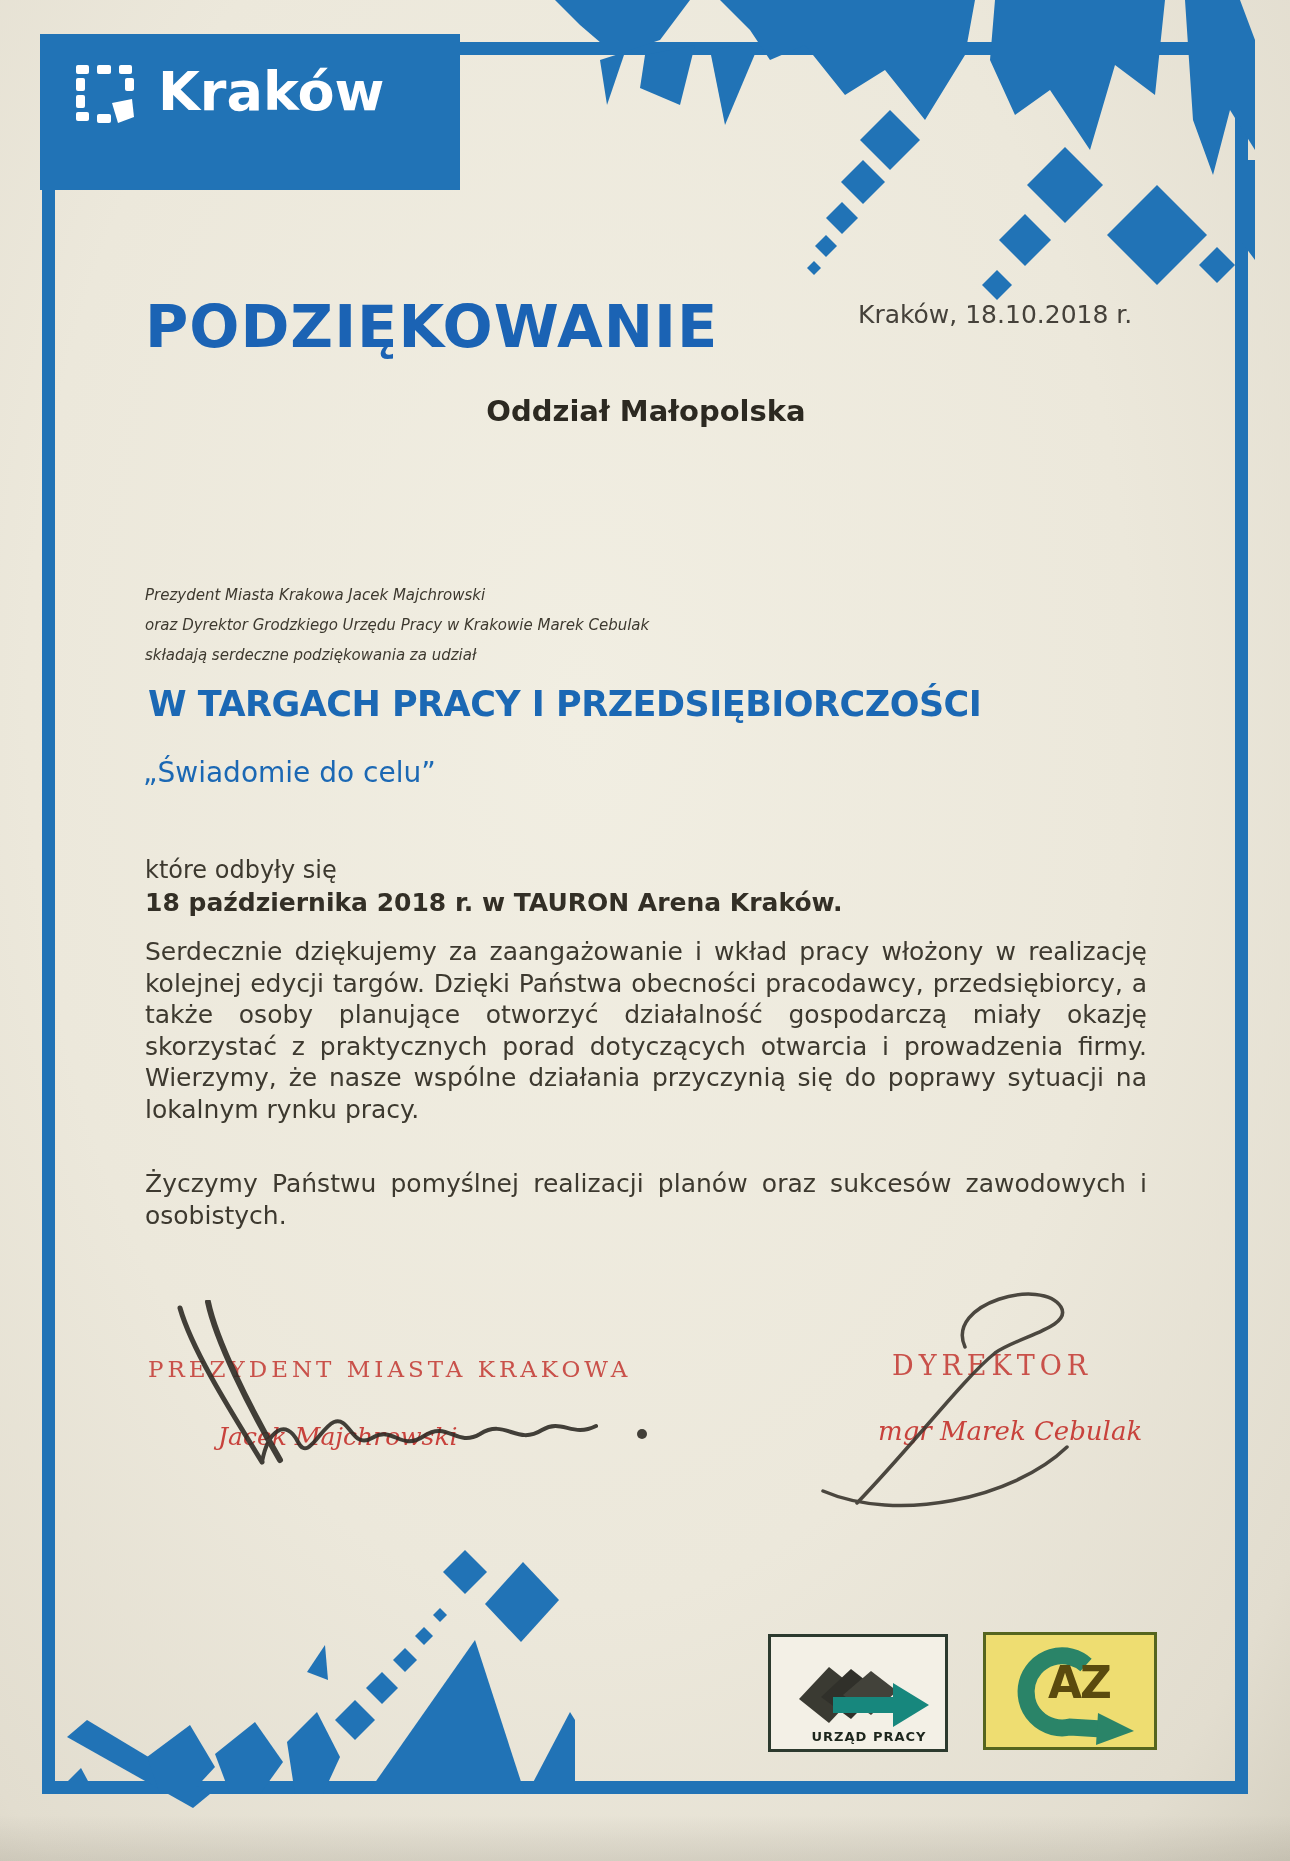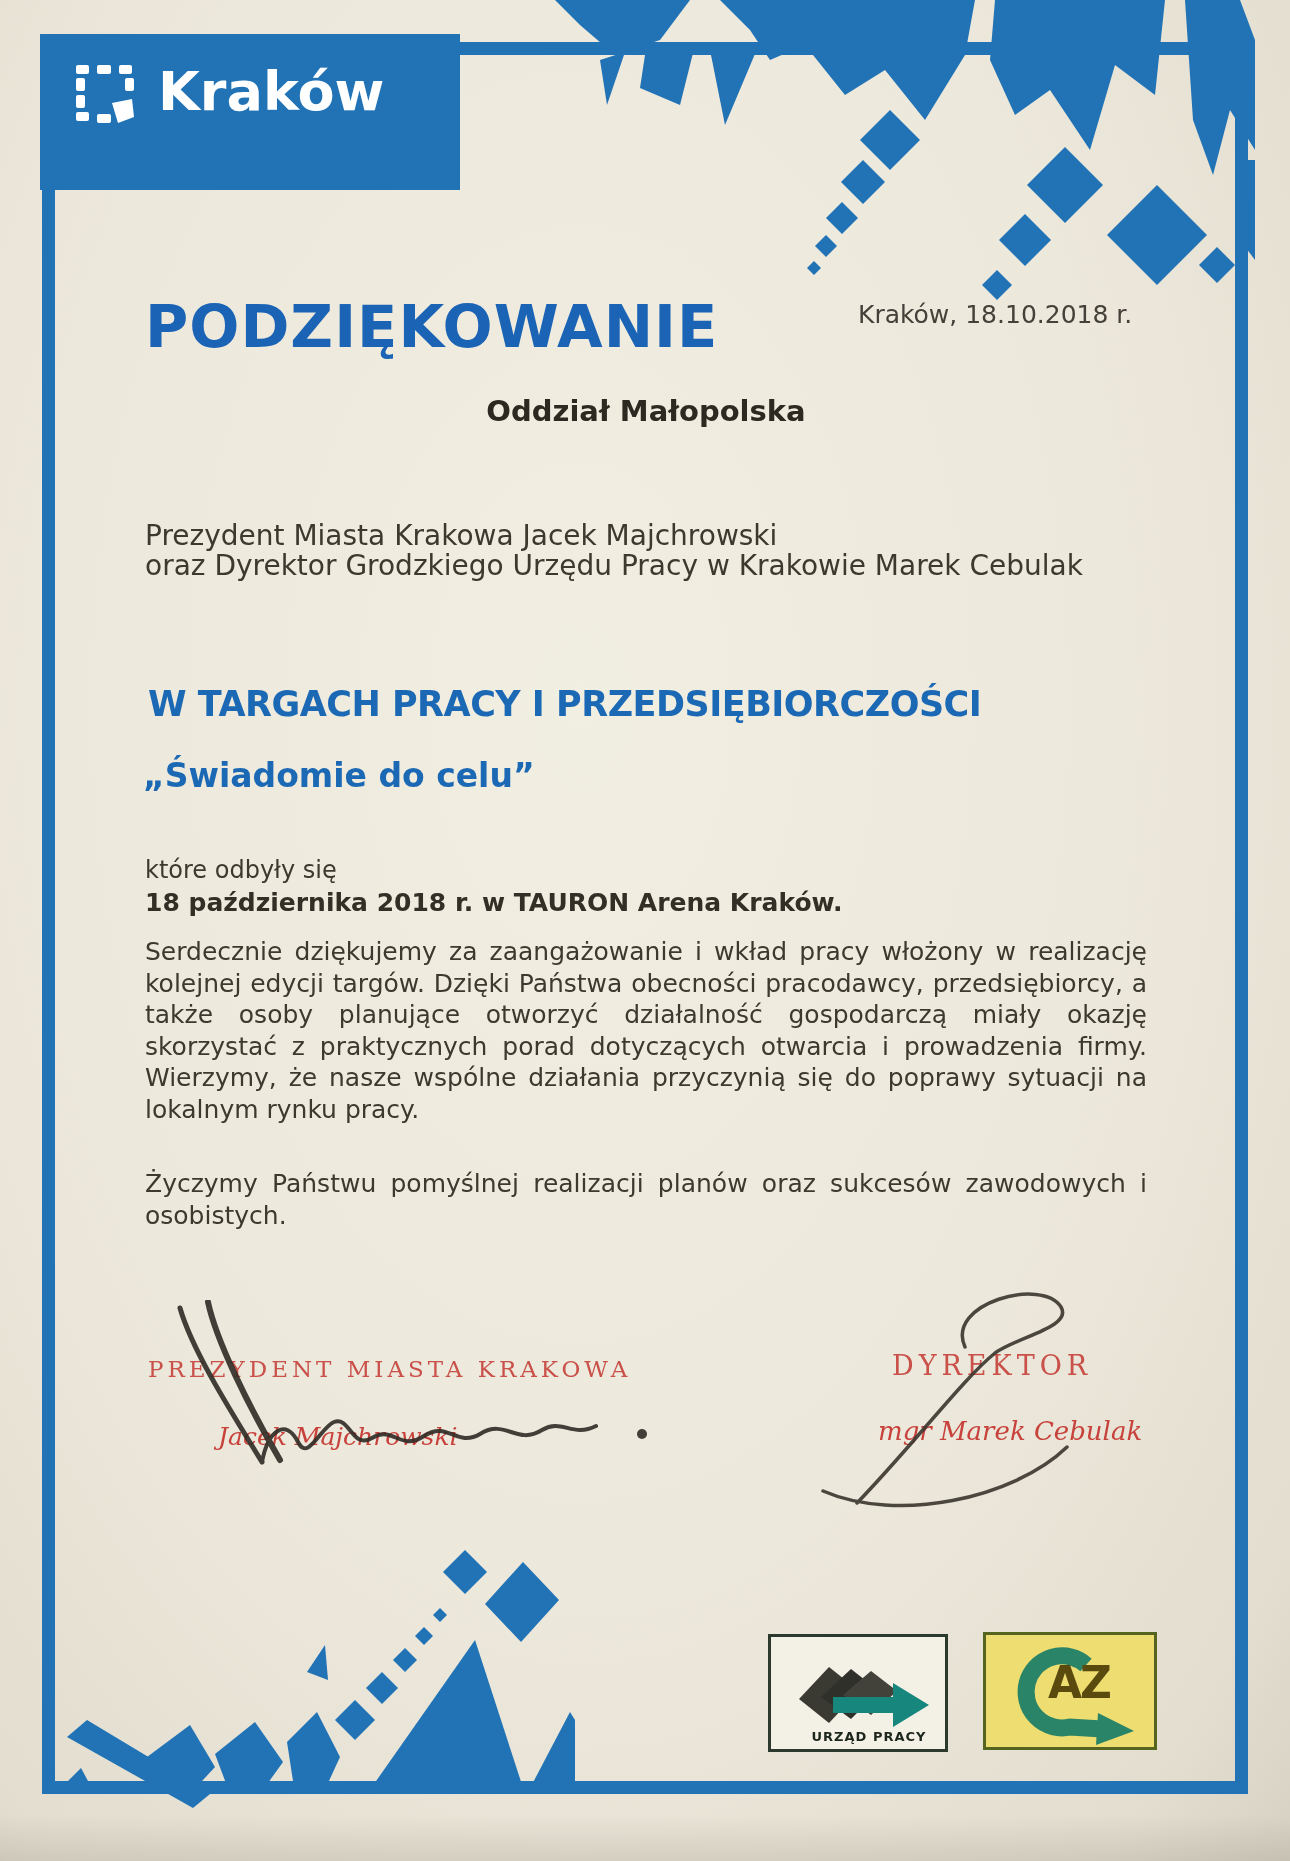--- a/index.html
+++ b/index.html
@@ -34,23 +34,23 @@
   .decor-bl{position:absolute;left:55px;top:1542px;}
   
   .abs{position:absolute;}
   .doc-title{
     left:145px;top:292px;
     color:#1b63b4;font-size:59px;font-weight:700;letter-spacing:1px;
   }
   .place-date{left:858px;top:300px;color:#45413a;font-size:25px;}
   .recipient{left:145px;top:394px;width:1002px;text-align:center;color:#2c2921;font-weight:700;font-size:29px;}
   .recipient .line{margin-bottom:13px;}
-  .intro{left:145px;top:521px;color:#3d392f;font-size:28px;line-height:30px;}
+  .intro{left:145px;top:580px;color:#3d392f;font-size:15px;line-height:30px;font-style:italic;}
   .event-title{left:148px;top:684px;color:#1b68b4;font-size:35px;font-weight:800;letter-spacing:-0.5px;}
-  .event-subtitle{left:143px;top:756px;color:#1b68b4;font-size:33px;font-weight:700;}
+  .event-subtitle{left:143px;top:756px;color:#1b68b4;font-size:28px;font-weight:400;}
   .when-intro{left:145px;top:856px;color:#3d392f;font-size:24px;}
   .when-bold{left:145px;top:888px;color:#332f26;font-size:25px;font-weight:700;}
   .body-par{
     left:145px;top:936px;width:1002px;
     color:#3d392f;font-size:25px;line-height:31.5px;text-align:justify;
   }
   .closing-par{
     left:145px;top:1168px;width:1002px;
     color:#3d392f;font-size:25px;line-height:31.5px;text-align:justify;
   }
@@ -159,20 +159,21 @@
   <div class="abs doc-title">PODZIĘKOWANIE</div>
   <div class="abs place-date">Kraków, 18.10.2018 r.</div>
 
   <div class="abs recipient">
     <div class="line">Oddział Małopolska</div>
   </div>
 
   <div class="abs intro">
     <div>Prezydent Miasta Krakowa Jacek Majchrowski</div>
     <div>oraz Dyrektor Grodzkiego Urzędu Pracy w Krakowie Marek Cebulak</div>
+    <div>składają serdeczne podziękowania za udział</div>
   </div>
 
   <div class="abs event-title">W TARGACH PRACY I PRZEDSIĘBIORCZOŚCI</div>
   <div class="abs event-subtitle">„Świadomie do celu”</div>
   <div class="abs when-intro">które odbyły się</div>
   <div class="abs when-bold">18 października 2018 r. w TAURON Arena Kraków.</div>
 
   <div class="abs body-par">Serdecznie dziękujemy za zaangażowanie i wkład pracy włożony w realizację kolejnej edycji targów. Dzięki Państwa obecności pracodawcy, przedsiębiorcy, a także osoby planujące otworzyć działalność gospodarczą miały okazję skorzystać z praktycznych porad dotyczących otwarcia i prowadzenia firmy. Wierzymy, że nasze wspólne działania przyczynią się do poprawy sytuacji na lokalnym rynku pracy.</div>
   <div class="abs closing-par">Życzymy Państwu pomyślnej realizacji planów oraz sukcesów zawodowych i osobistych.</div>
 

